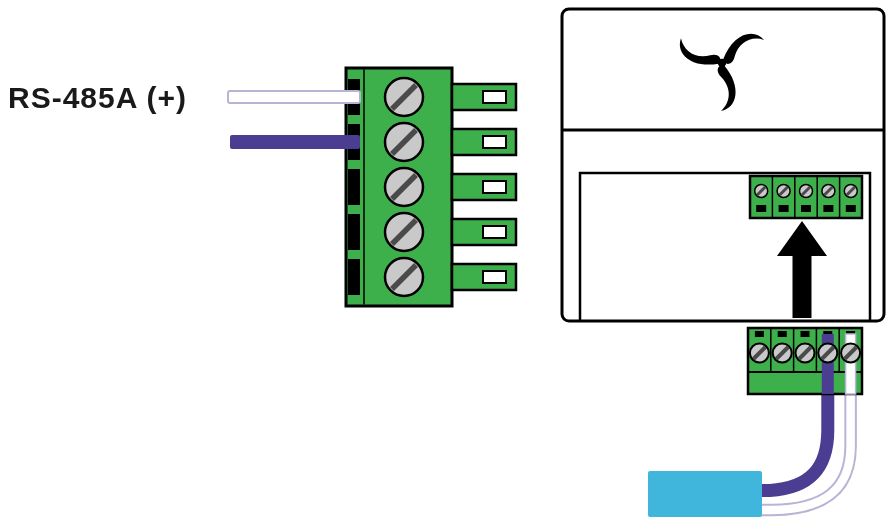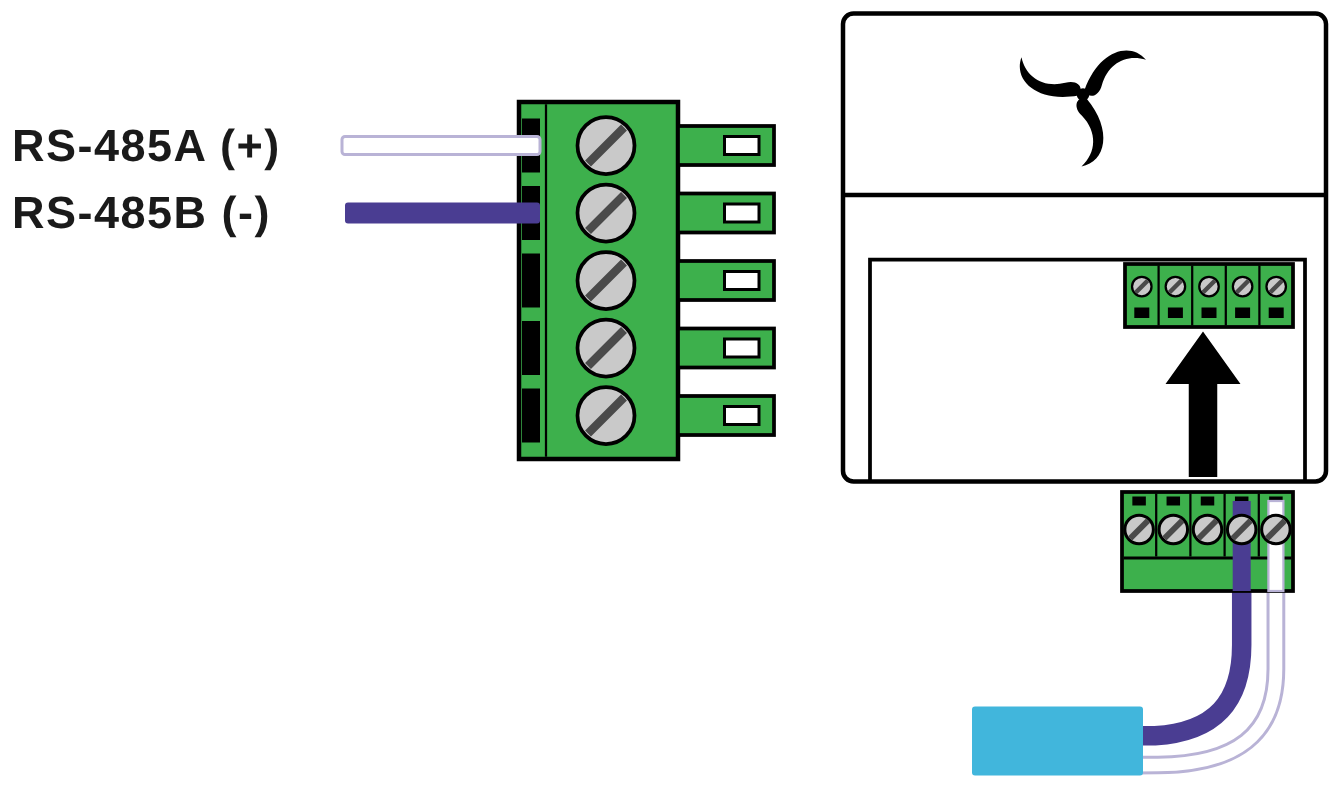--- a/index.html
+++ b/index.html
@@ -35,21 +35,20 @@
   .wire-w-stroke { stroke: var(--wire-white, #ffffff); fill: none; }
   .wire-w-fill   { fill: var(--wire-white, #ffffff); stroke: var(--wire-white-outline, #b9b3d6); }
   .cable      { fill: var(--cable-cyan, #41b6dc); }
 </style>
 </head>
 <body>
 
 <div class="canvas">
 
   <div class="wire-label" style="left:8px; top:81px;">RS-485A (+)</div>
-  <div class="wire-label" style="left:8px; top:126px;">RS-485B (-)</div>
 
   <svg width="888" height="526" viewBox="0 0 888 526">
 
     <g>
       <rect x="346" y="68" width="106" height="238" class="green-part" stroke-width="3"></rect>
       <line x1="364" y1="69.5" x2="364" y2="304.5" class="ln" stroke-width="1.5"></line>
 
       <rect x="348" y="79" width="12" height="36" class="blk"></rect>
       <rect x="348" y="124" width="12" height="36" class="blk"></rect>
       <rect x="348" y="169" width="12" height="36" class="blk"></rect>

